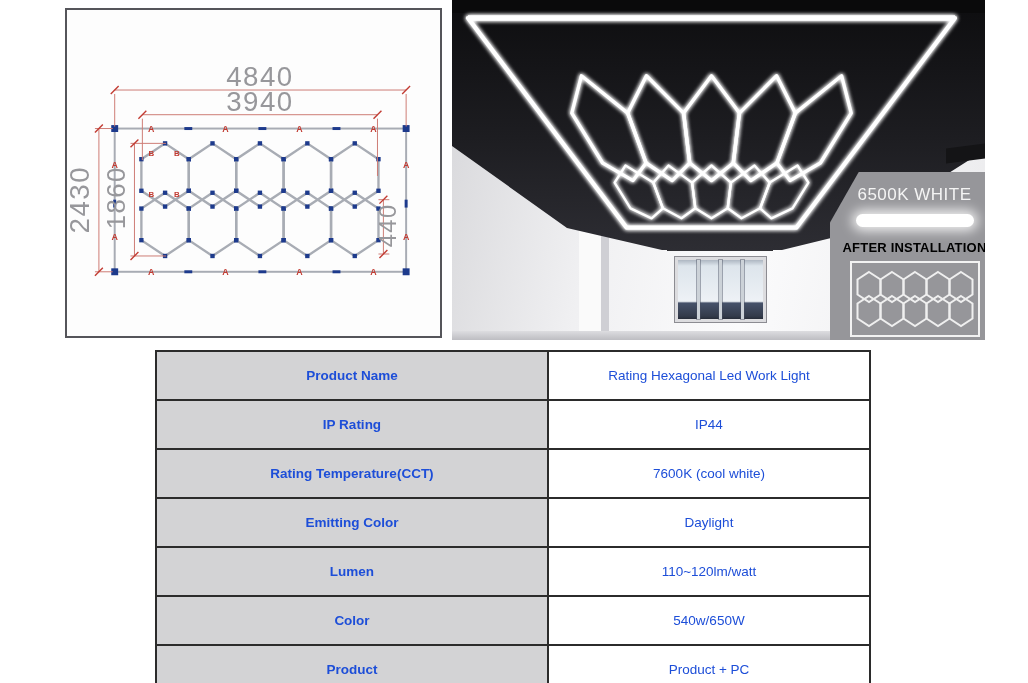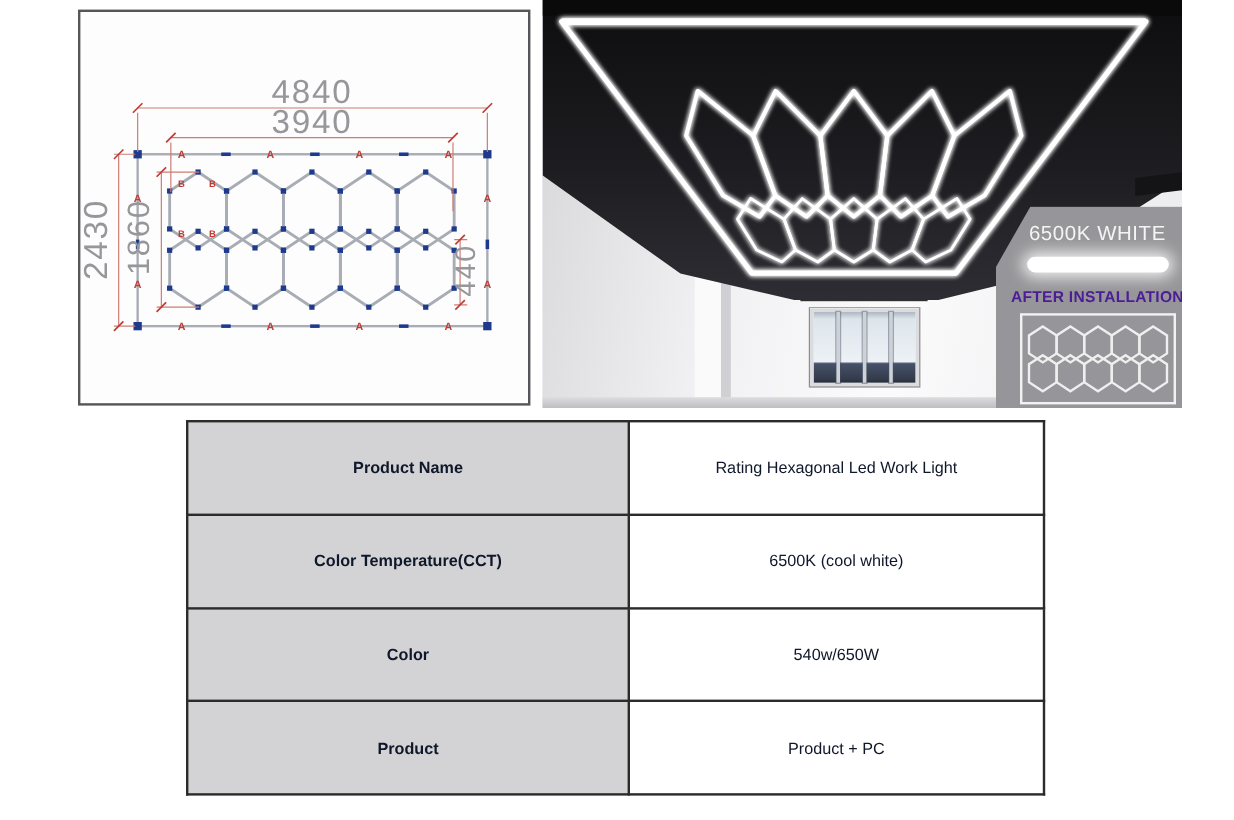--- a/index.html
+++ b/index.html
@@ -40,32 +40,32 @@
   .overlay-panel{
     position:absolute;left:378px;top:172px;width:169px;height:168px;background:#96969a;
     clip-path:polygon(17% 0,100% 0,100% 100%,0 100%,0 30%);
     text-align:center;color:#f6f6f6;
   }
   .cct-label{margin-top:13px;font-size:17px;font-weight:400;letter-spacing:.5px;color:#f4f4f4;}
   .glow-bar{
     width:118px;height:13px;border-radius:7px;background:#ffffff;margin:9px auto 0;
     box-shadow:0 0 12px 4px rgba(255,255,255,.85);
   }
-  .after-label{margin-top:13px;font-size:13px;font-weight:700;letter-spacing:.2px;color:#4c1d95;}
+  .after-label{margin-top:13px;font-size:13px;font-weight:700;letter-spacing:.2px;color:#000000;}
   .hexbox{width:130px;height:76px;border:2px solid #f2f2f2;margin:6px auto 0;box-sizing:border-box;}
   .hexbox svg{width:100%;height:100%;display:block;}
 
   
   .spec-table{
     position:absolute;left:155px;top:350px;width:716px;height:313px;
     border-collapse:collapse;table-layout:fixed;
   }
   .spec-table td{
     border:2px solid #2b2b2b;text-align:center;vertical-align:middle;
-    font-size:13.5px;padding:4px;color:#0f172a;
+    font-size:13.5px;padding:16px;color:#1d4ed8;
   }
   td.spec-label{width:358px;background:#d3d3d5;font-weight:700;}
   td.spec-value{background:#ffffff;font-weight:400;}
 </style>
 </head>
 <body>
 
 <div class="diagram-panel">
   <svg viewBox="0 0 377 330">
 
@@ -277,22 +277,34 @@
   </div>
 </div>
 
 <table class="spec-table">
   <tbody>
       <tr>
         <td class="spec-label">Product Name</td>
         <td class="spec-value">Rating Hexagonal Led Work Light</td>
       </tr>
       <tr>
-        <td class="spec-label">Color Temperature(CCT)</td>
-        <td class="spec-value">6500K (cool white)</td>
+        <td class="spec-label">IP Rating</td>
+        <td class="spec-value">IP44</td>
+      </tr>
+      <tr>
+        <td class="spec-label">Rating Temperature(CCT)</td>
+        <td class="spec-value">7600K (cool white)</td>
+      </tr>
+      <tr>
+        <td class="spec-label">Emitting Color</td>
+        <td class="spec-value">Daylight</td>
+      </tr>
+      <tr>
+        <td class="spec-label">Lumen</td>
+        <td class="spec-value">110~120lm/watt</td>
       </tr>
       <tr>
         <td class="spec-label">Color</td>
         <td class="spec-value">540w/650W</td>
       </tr>
       <tr>
         <td class="spec-label">Product</td>
         <td class="spec-value">Product + PC</td>
       </tr>
     </tbody>

